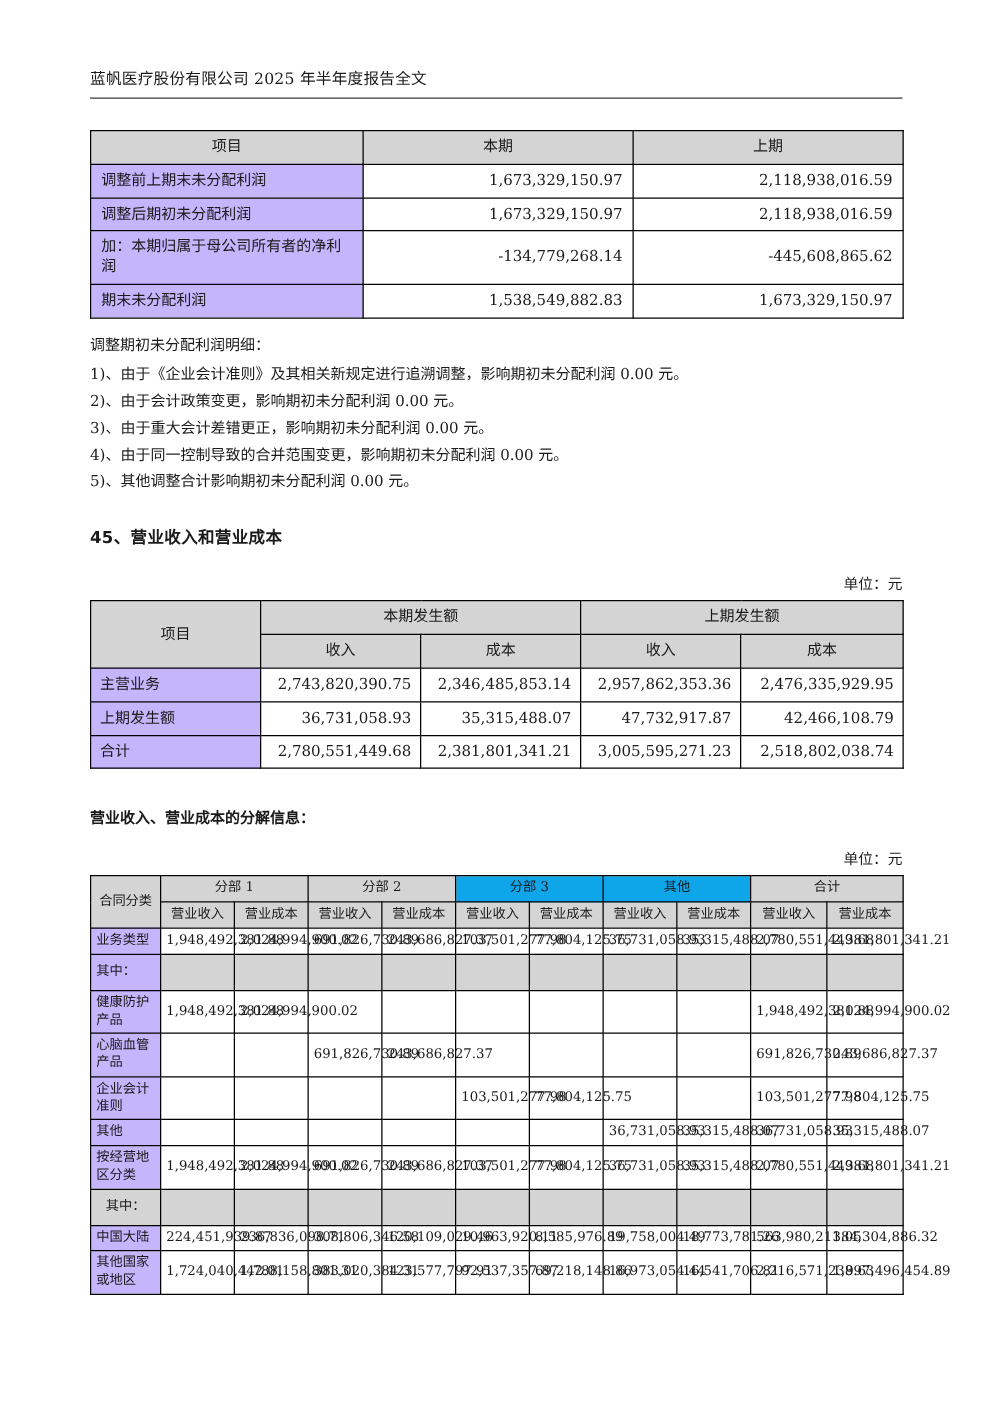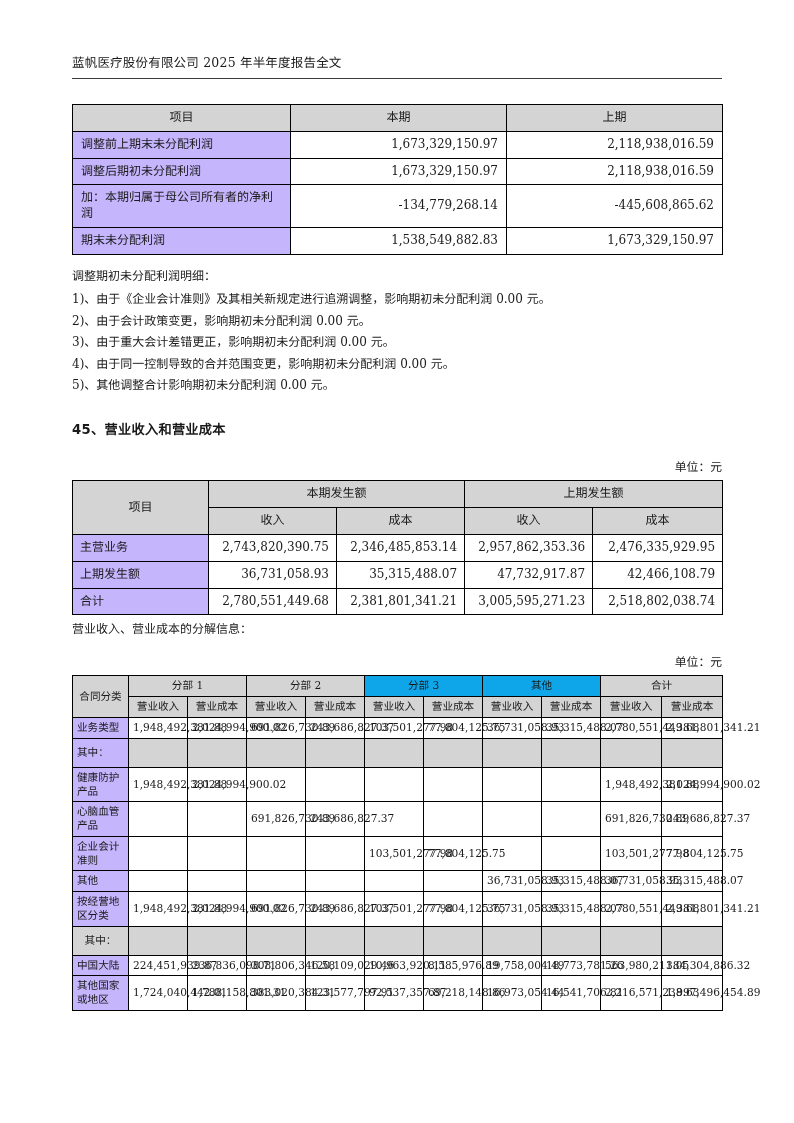--- a/index.html
+++ b/index.html
@@ -87,21 +87,22 @@
     font-size: 11.8px;
     margin-top: 19px;
     margin-bottom: 6px;
   }
 
   
   table.t2 td { font-size: 12px; padding: 5px 7px; }
 
   .subnote {
     font-size: 12px;
-    margin-top: 4px;
+    margin-top: 29px;
+    font-weight: bold;
   }
 
   
   .unit2 { margin-top: 16px; margin-bottom: 6px; }
   table.t3 { font-size: 10.6px; }
   table.t3 td { padding: 3px 4px; line-height: 1.3; }
   table.t3 .num { text-align: right; }
   table.t3 .emptyrow td { height: 22px; }
 
   

